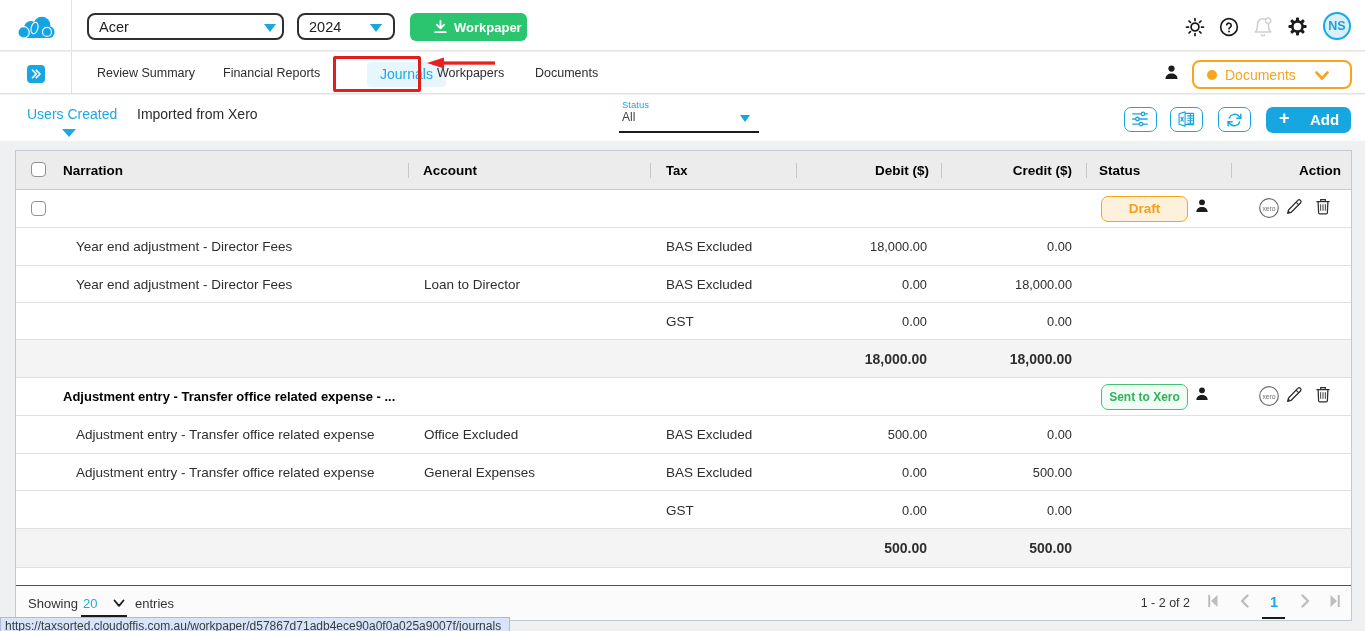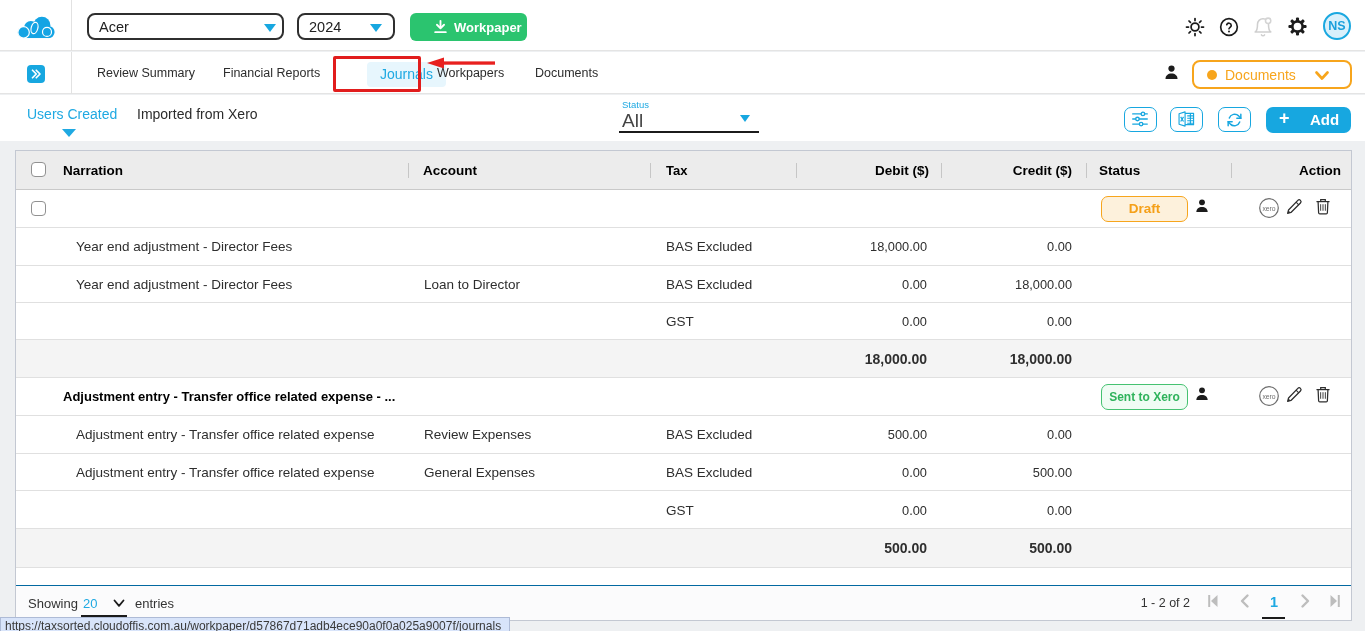--- a/index.html
+++ b/index.html
@@ -155,21 +155,21 @@
       </svg>
     </div>
   </div>
 </div>
 
 <div id="filterrow" class="abs">
   <span class="abs" style="left:27px; top:11px; font-size:14px; color:#1fa9e2;">Users Created</span>
   <div class="abs" style="left:62px; top:34px; width:0; height:0; border-left:7px solid transparent; border-right:7px solid transparent; border-top:8px solid #1fa9e2;"></div>
   <span class="abs" style="left:137px; top:11px; font-size:14px; color:#2b2b2b;">Imported from Xero</span>
   <span class="abs" style="left:622px; top:4px; font-size:9.5px; color:#1fa9e2;">Status</span>
-  <span class="abs" style="left:622px; top:15px; font-size:19px; color:#444;">All</span>
+  <span class="abs" style="left:622px; top:15px; font-size:12px; color:#444;">All</span>
   <div class="abs" style="left:619px; top:35.5px; width:140px; height:2px; background:#1b1b1b;"></div>
   <div class="abs" style="left:740px; top:20px; width:0; height:0; border-left:5.5px solid transparent; border-right:5.5px solid transparent; border-top:7px solid #17a7e0;"></div>
   <div class="iconbtn abs" style="left:1124px;">
       <div class="abs" id="ic-sliders" style="left:6px; top:3px;">
     <svg width="18" height="16" viewBox="0 0 24 22" fill="none" stroke="#17a7e0" stroke-width="1.9" stroke-linecap="round">
       <path d="M2 4h20"></path>
           <circle cx="16" cy="4" r="2.4" fill="#fff"></circle>
       <path d="M2 11h20"></path>
           <circle cx="8.5" cy="11" r="2.4" fill="#fff"></circle>
       <path d="M2 18h20"></path>
@@ -302,21 +302,21 @@
         <svg width="16" height="17" viewBox="0 0 24 26" fill="none" stroke="#2e2e2e" stroke-width="1.9">
           <path d="M2 5.5h20"></path>
           <path d="M8.5 5V2.5h7V5"></path>
           <path d="M4.5 5.5l.8 17a1.8 1.8 0 0 0 1.8 1.7h9.8a1.8 1.8 0 0 0 1.8-1.7l.8-17"></path>
           <path d="M8.4 9.5v10M12 9.5v10M15.6 9.5v10" stroke-width="1.4"></path>
         </svg>
       </div>
   </div>
   <div class="row abs" style="top:264.5px; height:38px;">
     <span class="cell" style="left:60px;">Adjustment entry - Transfer office related expense</span>
-    <span class="cell" style="left:408px;">Review Expenses</span>
+    <span class="cell" style="left:408px;">Office Excluded</span>
     <span class="cell" style="left:650px;">BAS Excluded</span>
     <span class="cell num" style="left:780px; width:131px;">500.00</span>
     <span class="cell num" style="left:925px; width:131px;">0.00</span>
   </div>
   <div class="row abs" style="top:302.5px; height:37.5px;">
     <span class="cell" style="left:60px;">Adjustment entry - Transfer office related expense</span>
     <span class="cell" style="left:408px;">General Expenses</span>
     <span class="cell" style="left:650px;">BAS Excluded</span>
     <span class="cell num" style="left:780px; width:131px;">0.00</span>
     <span class="cell num" style="left:925px; width:131px;">500.00</span>

